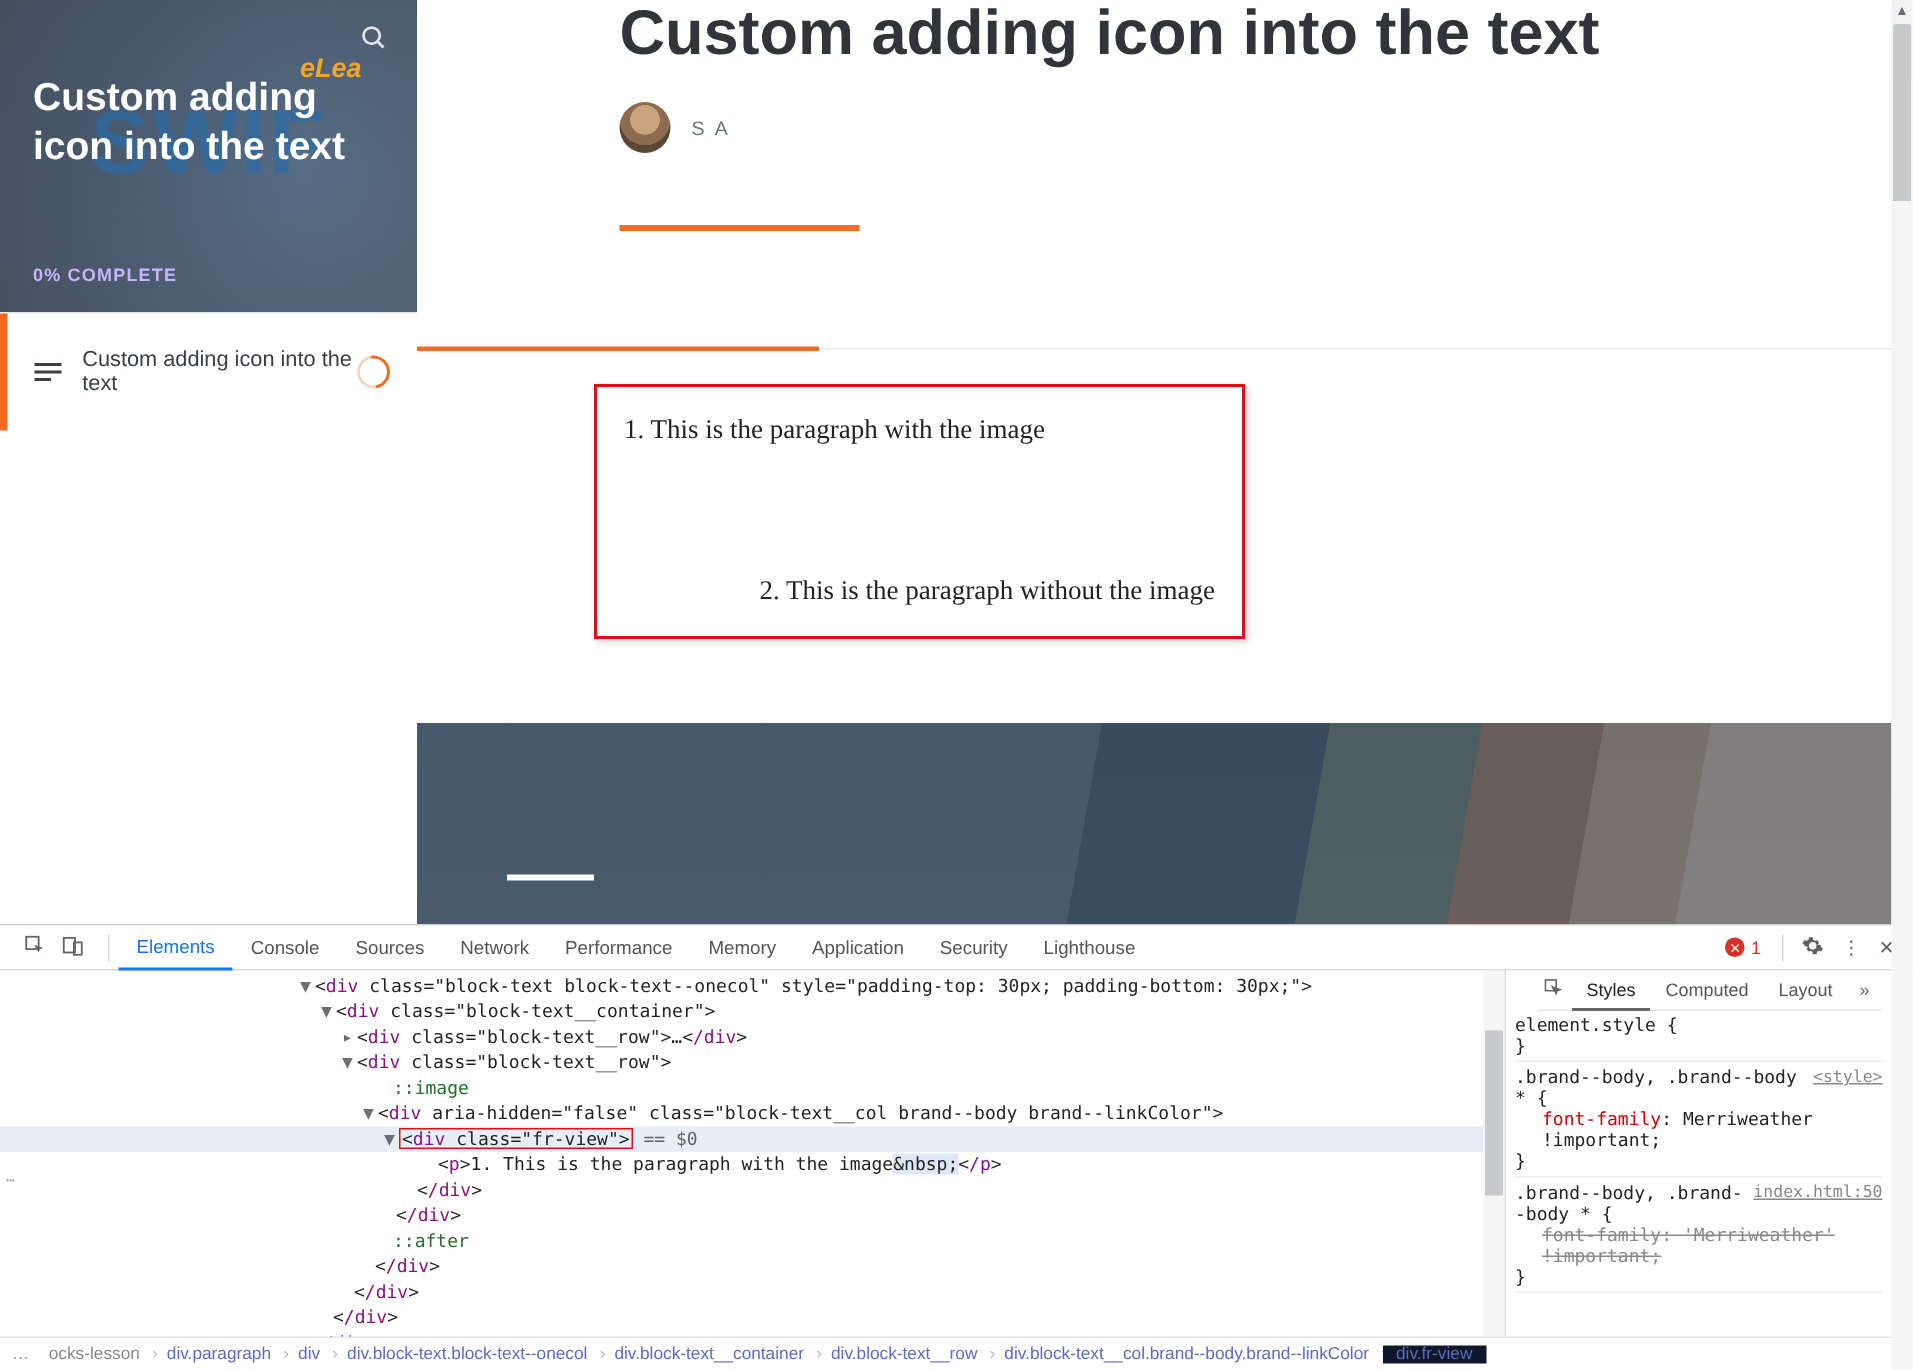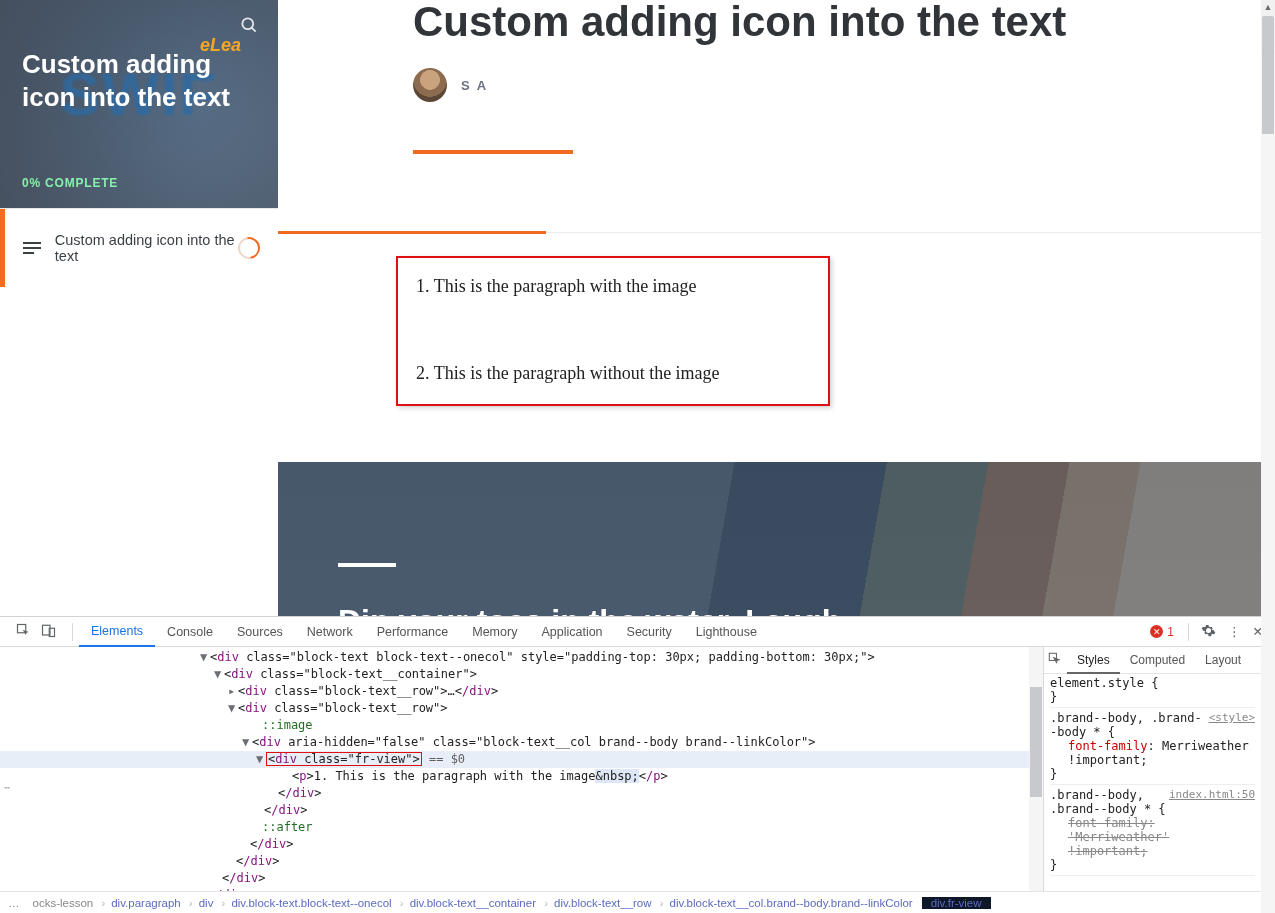--- a/index.html
+++ b/index.html
@@ -10,39 +10,39 @@
 .sidebar-header::before {
   content: ""; position: absolute; inset: 0;
   background:
     radial-gradient(circle at 70% 50%, rgba(90,150,200,0.25), rgba(70,80,95,0.9)),
     linear-gradient(135deg, rgba(60,70,85,0.9), rgba(100,110,125,0.9));
 }
 .brand-text { position: absolute; top: 35px; left: 200px; color: #f6a623; font-weight: 700; font-style: italic; font-size: 18px; filter: blur(0.3px); }
 .brand-swif { position: absolute; top: 60px; left: 60px; color: #2d6aa3; font-weight: 900; font-size: 60px; letter-spacing: 2px; font-family: Arial, sans-serif; filter: blur(1.2px); opacity: 0.8; }
 .search-btn { position: absolute; top: 10px; right: 14px; width: 30px; height: 30px; display: flex; align-items: center; justify-content: center; color: #e2e6ea; cursor: pointer; }
 .sidebar-title { position: absolute; top: 48px; left: 22px; right: 20px; font-size: 26px; font-weight: 800; line-height: 1.25; color: #fff; }
-.progress-row { position: absolute; bottom: 18px; left: 22px; font-size: 12px; letter-spacing: 0.8px; color: #86efac; font-weight: 600; }
+.progress-row { position: absolute; bottom: 18px; left: 22px; font-size: 12px; letter-spacing: 0.8px; color: #c4b5fd; font-weight: 600; }
 .sidebar-list { flex: 1; border-top: 1px solid #e6e8eb; }
 .sidebar-item { display: flex; align-items: center; height: 78px; padding: 0 18px; border-left: 5px solid #f36b21; position: relative; color: #3a3f44; font-size: 14.5px; cursor: pointer; }
 .sidebar-item .ham { width: 18px; margin-right: 14px; display: flex; flex-direction: column; gap: 3px; }
 .sidebar-item .ham span { height: 2px; background: #3a3f44; display: block; }
 .sidebar-item .ham span:nth-child(3) { width: 60%; }
 .sidebar-item .spinner { position: absolute; right: 18px; width: 22px; height: 22px; border: 2.5px solid #f0d6c6; border-top-color: #f36b21; border-right-color: #f36b21; border-radius: 50%; transform: rotate(35deg); }
 .main { flex: 1; background: #fff; overflow: hidden; position: relative; }
 .article { padding: 0 0 0 0; }
 .article-title { font-size: 42px; font-weight: 700; color: #313439; padding: 0 0 0 135px; line-height: 1.05; }
 .author-row { display: flex; align-items: center; gap: 14px; padding: 24px 0 0 135px; }
 .avatar { width: 34px; height: 34px; border-radius: 50%; background: radial-gradient(circle at 50% 35%, #c9a27e 0 35%, #8c6b4e 36% 60%, #5a4735 61% 100%); }
-.author-name { font-size: 13px; letter-spacing: 2px; color: #6b7280; font-weight: 700; }
+.author-name { font-size: 13px; letter-spacing: 2px; color: #6b7280; font-weight: 400; }
 .orange-bar { width: 160px; height: 4px; background: #f36b21; margin: 48px 0 0 135px; }
 .divider { height: 1px; background: #e9ebee; margin-top: 78px; margin-left: 0; margin-right: 14px; }
 .orange-under { height: 3px; width: 268px; background: #f36b21; margin-left: 0; margin-top: -2px; }
 .red-box { border: 2px solid #d11; width: 434px; margin: 22px 0 0 118px; padding: 16px 18px 18px 18px; box-shadow: 2px 2px 5px rgba(0,0,0,0.18); font-family: Georgia, "Times New Roman", serif; color: #222; }
 .red-box p { font-size: 18px; line-height: 1.4; }
-.red-box p + p { margin-top: 62px; }
+.red-box p + p { margin-top: 82px; text-align: right; }
 .hero { margin: 56px 14px 0 0; height: 180px; position: relative; overflow: hidden;
   background:
     linear-gradient(180deg, rgba(40,55,75,0.55), rgba(45,60,80,0.55)),
     linear-gradient(100deg, #6f8093 0 45%, #4e6276 45% 60%, #7b8a7a 60% 70%, #b58a6a 70% 78%, #d9b58f 78% 85%, #e9d4ba 85% 100%);
 }
 .hero-inner { position: absolute; bottom: 2px; left: 60px; color: #fff; }
 .hero-rule { width: 58px; height: 4px; background: #fff; margin-bottom: 36px; }
 .hero-title { font-size: 32px; font-weight: 800; }
 .page-scrollbar { position: absolute; right: 0; top: 0; width: 14px; height: 616px; background: #f1f1f1; }
 .page-scrollbar .thumb { position: absolute; right: 1px; top: 16px; width: 12px; height: 236px; background: #c7c9cc; border-radius: 2px; }
@@ -76,21 +76,21 @@
 .dom-tree .hl .t-sel { color: #606060; }
 .red-outline { outline: 1.5px solid #d11; outline-offset: -1px; padding: 0 2px; }
 .mini-dots { position: absolute; left: 4px; top: 132px; color: #9aa0a6; letter-spacing: 2px; font-size: 10px; }
 .tri { color: #6b6f73; display:inline-block; width:10px; }
 .breadcrumb { height: 22px; border-top: 1px solid #e2e5e8; display: flex; align-items: center; font-family: -apple-system, Arial; font-size: 11.5px; overflow: hidden; }
 .breadcrumb .bc { padding: 0 9px; color: #5c6bc0; white-space: nowrap; cursor: pointer; position: relative; }
 .breadcrumb .bc.dim { color: #888; }
 .breadcrumb .bc.last { background: #0f172a; color: #5c6bc0; }
 .breadcrumb .bc::after { content: "›"; position: absolute; right: -3px; top: 0; color: #b5bac0; }
 .breadcrumb .bc.last::after { content: ""; }
-.styles-panel { width: 232px; border-left: 1px solid #d7dade; display: flex; flex-direction: column; font-size: 12px; }
+.styles-panel { width: 272px; border-left: 1px solid #d7dade; display: flex; flex-direction: column; font-size: 12px; align-items: center; }
 .styles-tabs { height: 27px; display: flex; align-items: center; border-bottom: 1px solid #e2e5e8; font-family: -apple-system, Arial; }
 .styles-tabs .stab { padding: 0 10px; height: 27px; display:flex; align-items:center; color: #555; cursor: pointer; font-size: 12px; }
 .styles-tabs .stab.active { color: #222; border-bottom: 2px solid #666; margin-bottom: -1px; }
 .styles-tabs .more { margin-left: auto; padding: 0 8px; color: #666; }
 .styles-tabs .inspect-icon { padding: 0 6px 0 4px; color: #666; }
 .styles-filter { height: 27px; display: flex; align-items: center; border-bottom: 1px solid #e2e5e8; padding: 0 4px; gap: 6px; font-family: -apple-system, Arial; }
 .styles-filter input { flex: 0 0 96px; width: 96px; height: 20px; border: 1px solid #d7dade; font-size: 11px; padding: 0 5px; color: #888; }
 .styles-filter .fbtn { font-size: 11px; color: #555; cursor: pointer; padding: 0 3px; }
 .styles-filter .plus { border: 1px dotted #aaa; width: 15px; height: 15px; display:flex; align-items:center; justify-content:center; font-size:12px; color:#555; }
 .styles-filter .box-icon { width: 15px; height: 15px; border: 1px solid #888; position: relative; }

